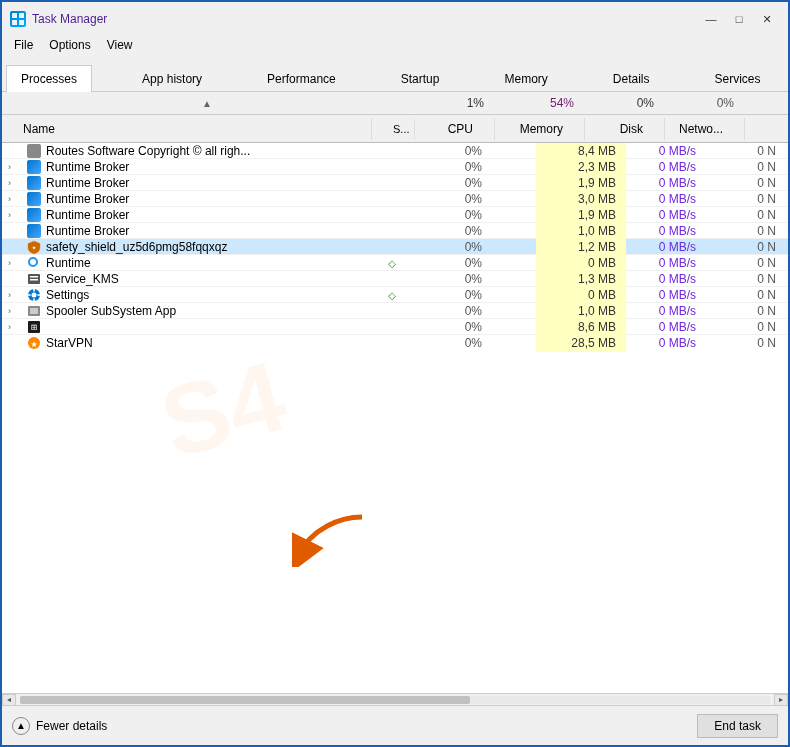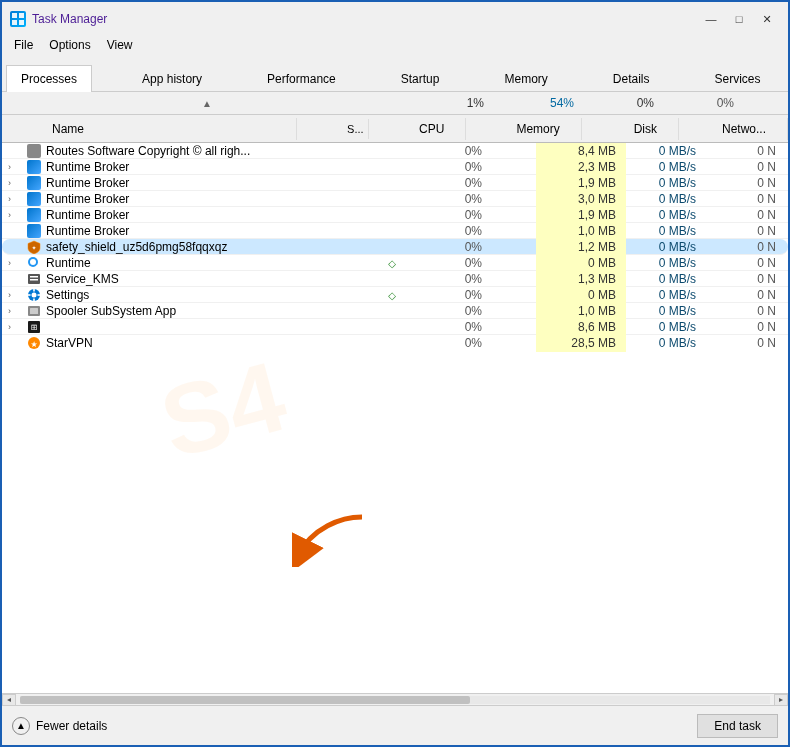--- a/index.html
+++ b/index.html
@@ -124,21 +124,20 @@
     }
     .th {
       padding: 4px 21px;
       font-size: 12px;
       color: #000;
       border-right: 1px solid #ddd;
       cursor: pointer;
       user-select: none;
       display: flex;
       align-items: center;
-      margin-left: 29px;
     }
     .th-name { width: 370px; }
     .th-status { width: 40px; font-size: 11px; }
     .th-cpu { width: 80px; text-align: center; justify-content: flex-end; }
     .th-mem { width: 90px; text-align: right; justify-content: flex-end; }
     .th-disk { width: 80px; text-align: right; justify-content: flex-end; }
     .th-net { width: 80px; text-align: left; justify-content: flex-end; }
 
     .table-body {
       flex: 1;
@@ -146,21 +145,21 @@
       overflow-x: hidden;
       background: #fff;
     }
     .table-row {
       display: flex;
       align-items: center;
       height: 16px;
       border-bottom: 1px solid #f0f0f0;
       cursor: default;
     }
-    .table-row.selected { background: #cce8ff; border-radius: 13px; }
+    .table-row.selected { background: #cce8ff; }
     .td {
       padding: 2px 6px;
       font-size: 12px;
       color: #000;
       overflow: hidden;
       text-overflow: ellipsis;
       white-space: nowrap;
     }
     .td-name {
       width: 370px;
@@ -184,21 +183,21 @@
     }
     .td-label {
       flex: 1;
       overflow: hidden;
       text-overflow: ellipsis;
       white-space: nowrap;
     }
     .td-status { width: 40px; font-size: 11px; text-align: center; }
     .td-cpu { width: 80px; text-align: right; padding-right: 10px; color: #555; }
     .td-mem { width: 90px; text-align: right; padding-right: 10px; background: #feffc0; color: #333; margin-left: 44px; }
-    .td-disk { width: 80px; text-align: right; padding-right: 10px; color: #0c4a6e; }
+    .td-disk { width: 80px; text-align: right; padding-right: 10px; color: #6d28d9; }
     .td-net { width: 80px; text-align: right; padding-right: 10px; color: #555; }
 
     .bottom-bar {
       display: flex;
       align-items: center;
       justify-content: space-between;
       padding: 6px 10px;
       background: #f0f0f0;
       border-top: 1px solid #ccc;
       flex-shrink: 0;
@@ -346,21 +345,21 @@
     <div class="tab">Services</div>
   </div>
 
   <div class="table-container">
 
     <div class="column-header">
       <div style="width:410px; display:flex; align-items:center; justify-content:center; padding:4px 0; font-size:10px; color:#666;">
         <span>▲</span>
       </div>
       <div style="width:80px; text-align:right; padding:4px 8px; font-size:12px; color:#333;">1%</div>
-      <div style="width:90px; text-align:right; padding:4px 8px; font-size:12px; color:#0369a1;">54%</div>
+      <div style="width:90px; text-align:right; padding:4px 8px; font-size:12px; color:#701a75;">54%</div>
       <div style="width:80px; text-align:right; padding:4px 8px; font-size:12px; color:#333;">0%</div>
       <div style="width:80px; text-align:right; padding:4px 8px; font-size:12px; color:#555;">0%</div>
     </div>
 
     <div class="table-header-row">
       <div class="th th-name">Name</div>
       <div class="th th-status">S...</div>
       <div class="th th-cpu">CPU</div>
       <div class="th th-mem">Memory</div>
       <div class="th th-disk">Disk</div>

